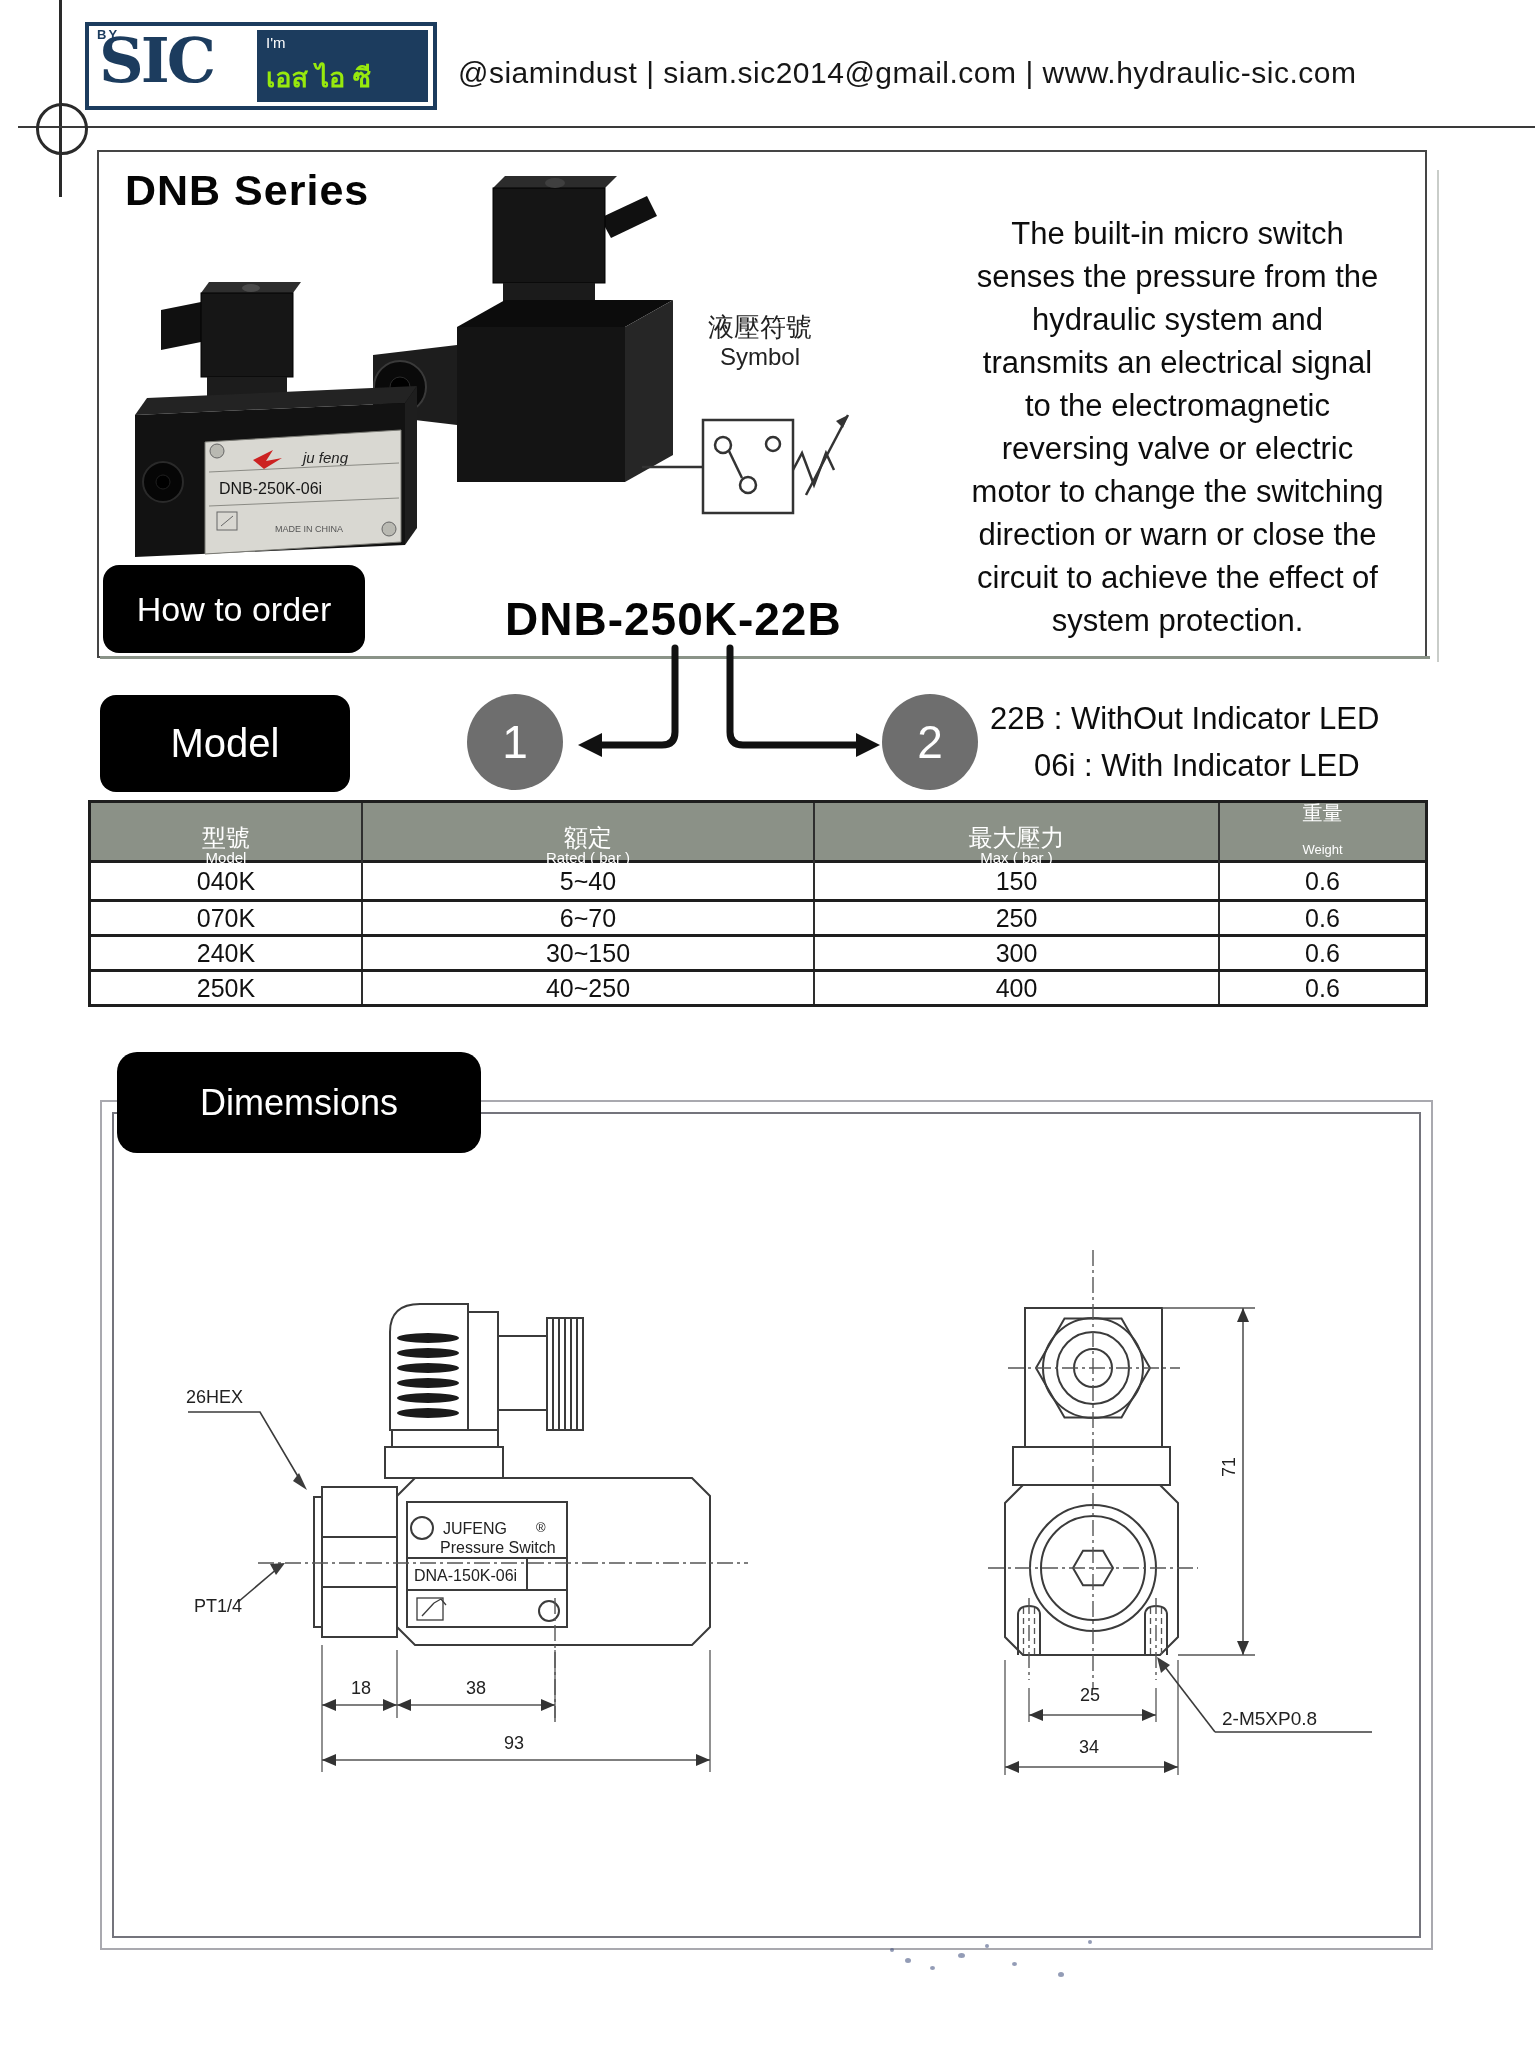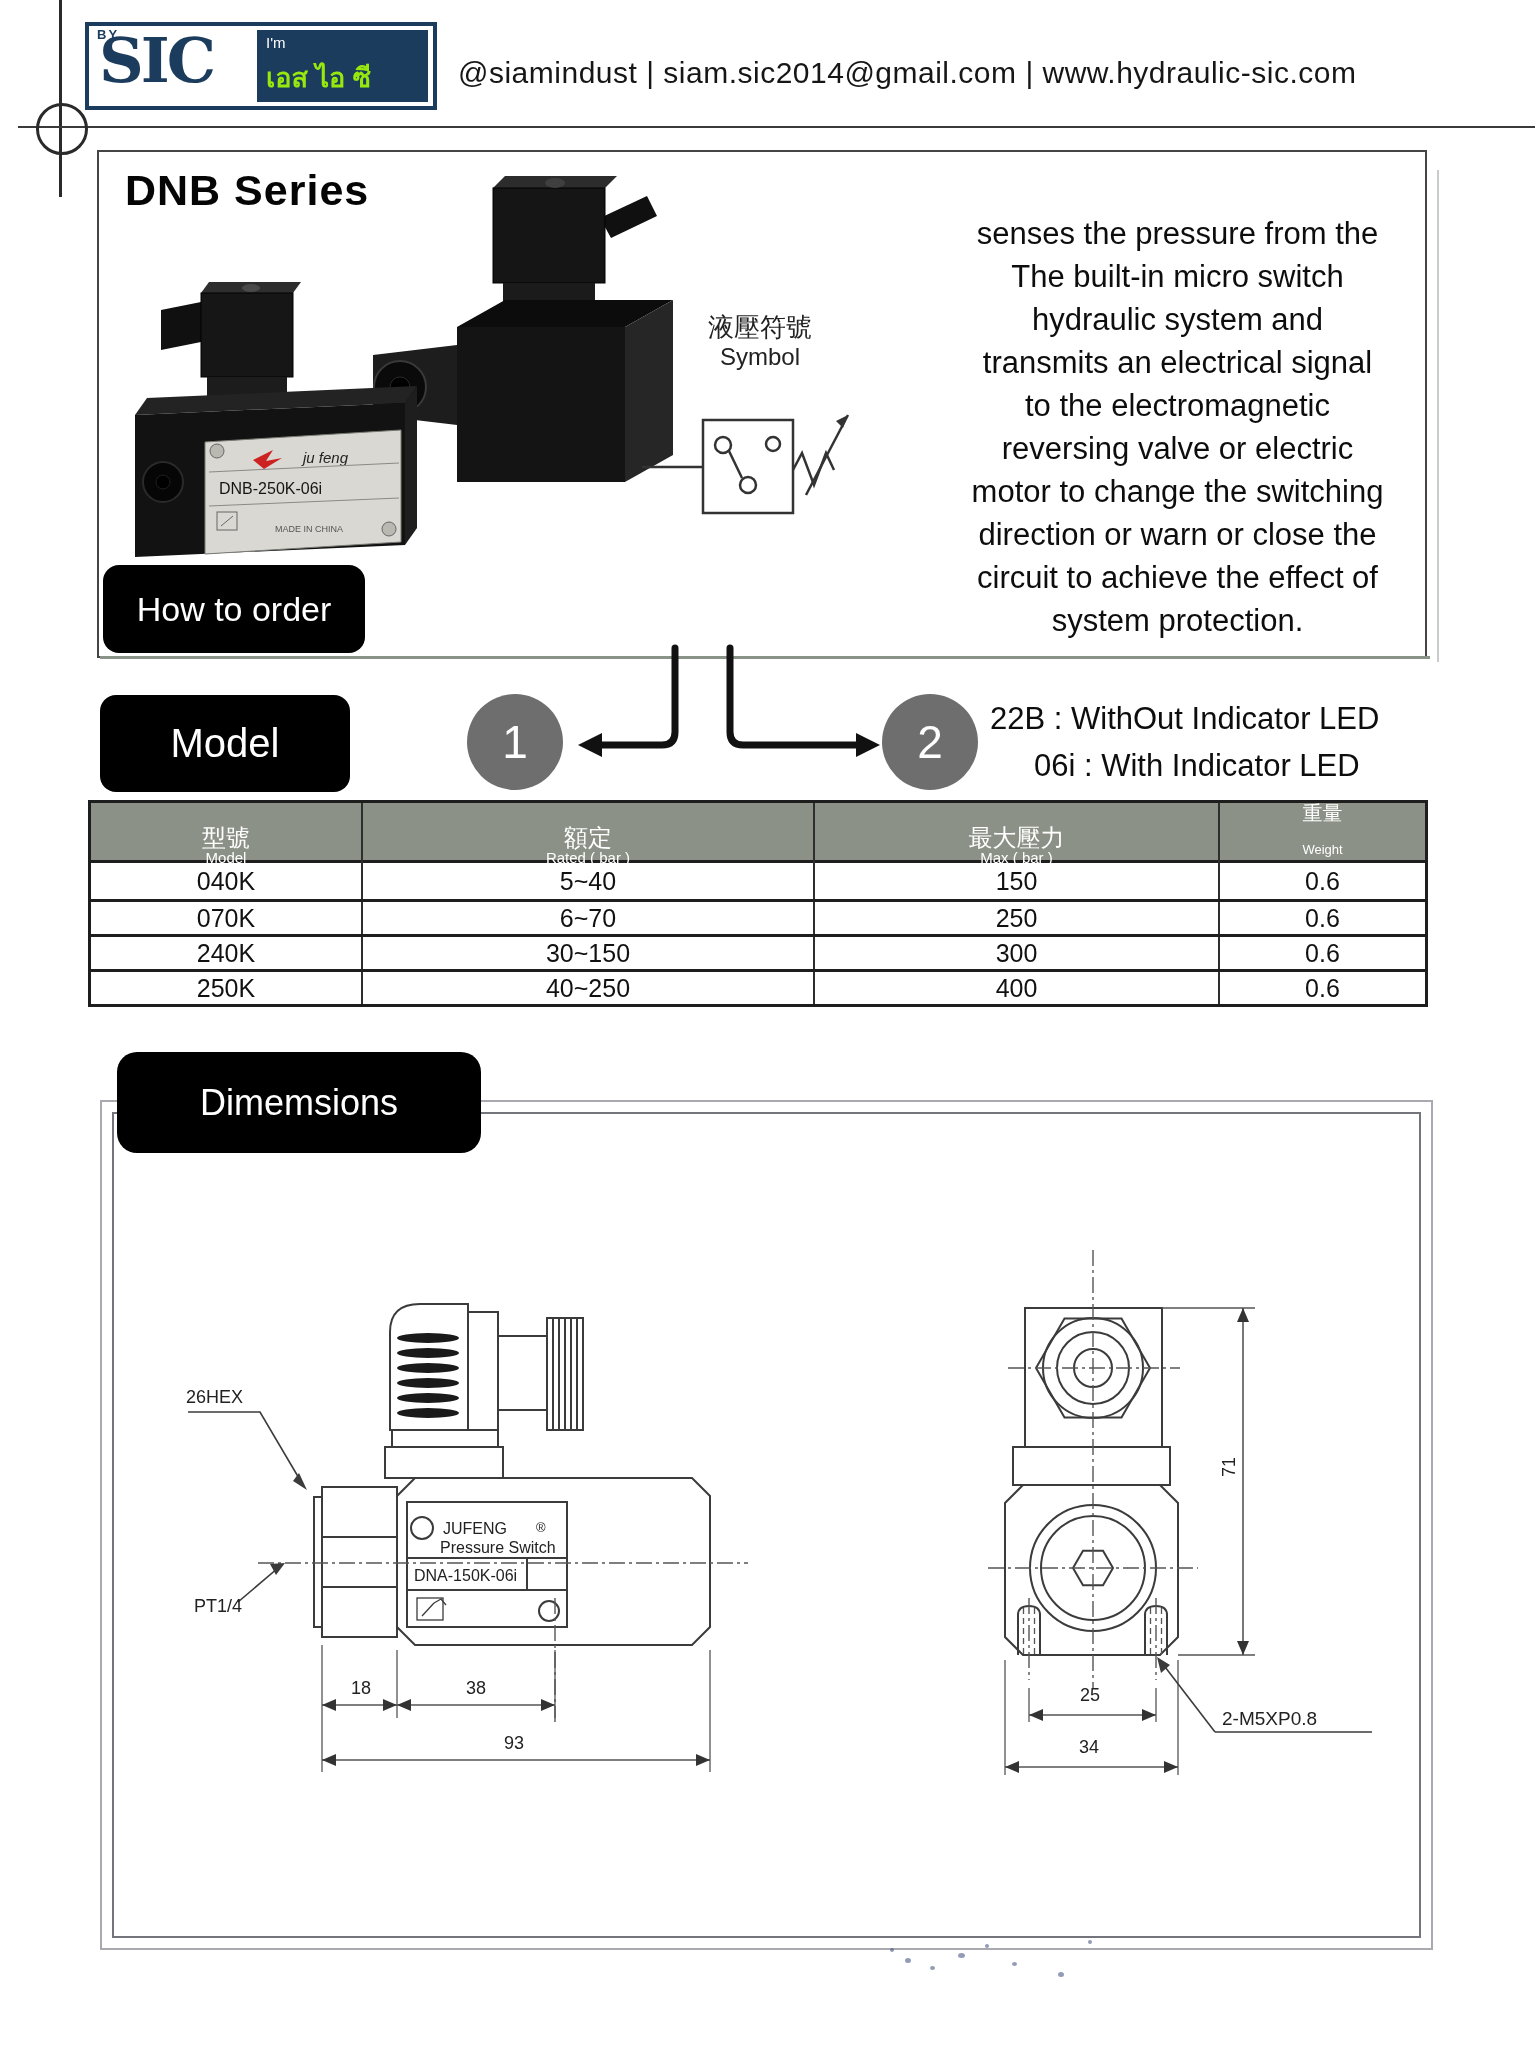--- a/index.html
+++ b/index.html
@@ -135,33 +135,34 @@
       <circle cx="143" cy="49" r="7"></circle>
       <circle cx="118" cy="90" r="8"></circle>
       <line x1="99" y1="56" x2="112" y2="83"></line>
       <polyline points="163,75 172,58 184,90 196,58 204,75"></polyline>
       <line x1="176" y1="100" x2="218" y2="20"></line>
     </g>
     <polygon points="218,20 206,26 213,33" fill="#333"></polygon>
   </svg>
 
   <div class="abs desc">
+    <div>The built-in micro switch</div>
     <div>senses the pressure from the</div>
-    <div>The built-in micro switch</div>
     <div>hydraulic system and</div>
     <div>transmits an electrical signal</div>
     <div>to the electromagnetic</div>
     <div>reversing valve or electric</div>
     <div>motor to change the switching</div>
     <div>direction or warn or close the</div>
     <div>circuit to achieve the effect of</div>
     <div>system protection.</div>
   </div>
 
   <div class="abs badge howto-badge">How to order</div>
+  <div class="abs model-code">DNB-250K-22B</div>
 
   <svg class="abs" style="left:400px;top:640px;" width="560" height="130" viewBox="0 0 560 130">
     <g stroke="#111" stroke-width="7" fill="none" stroke-linecap="round" stroke-linejoin="round">
       <path d="M275,8 V92 Q275,105 262,105 H198"></path>
       <path d="M330,8 V92 Q330,105 343,105 H460"></path>
     </g>
     <polygon points="178,105 202,93 202,117" fill="#111"></polygon>
     <polygon points="480,105 456,93 456,117" fill="#111"></polygon>
   </svg>
 

